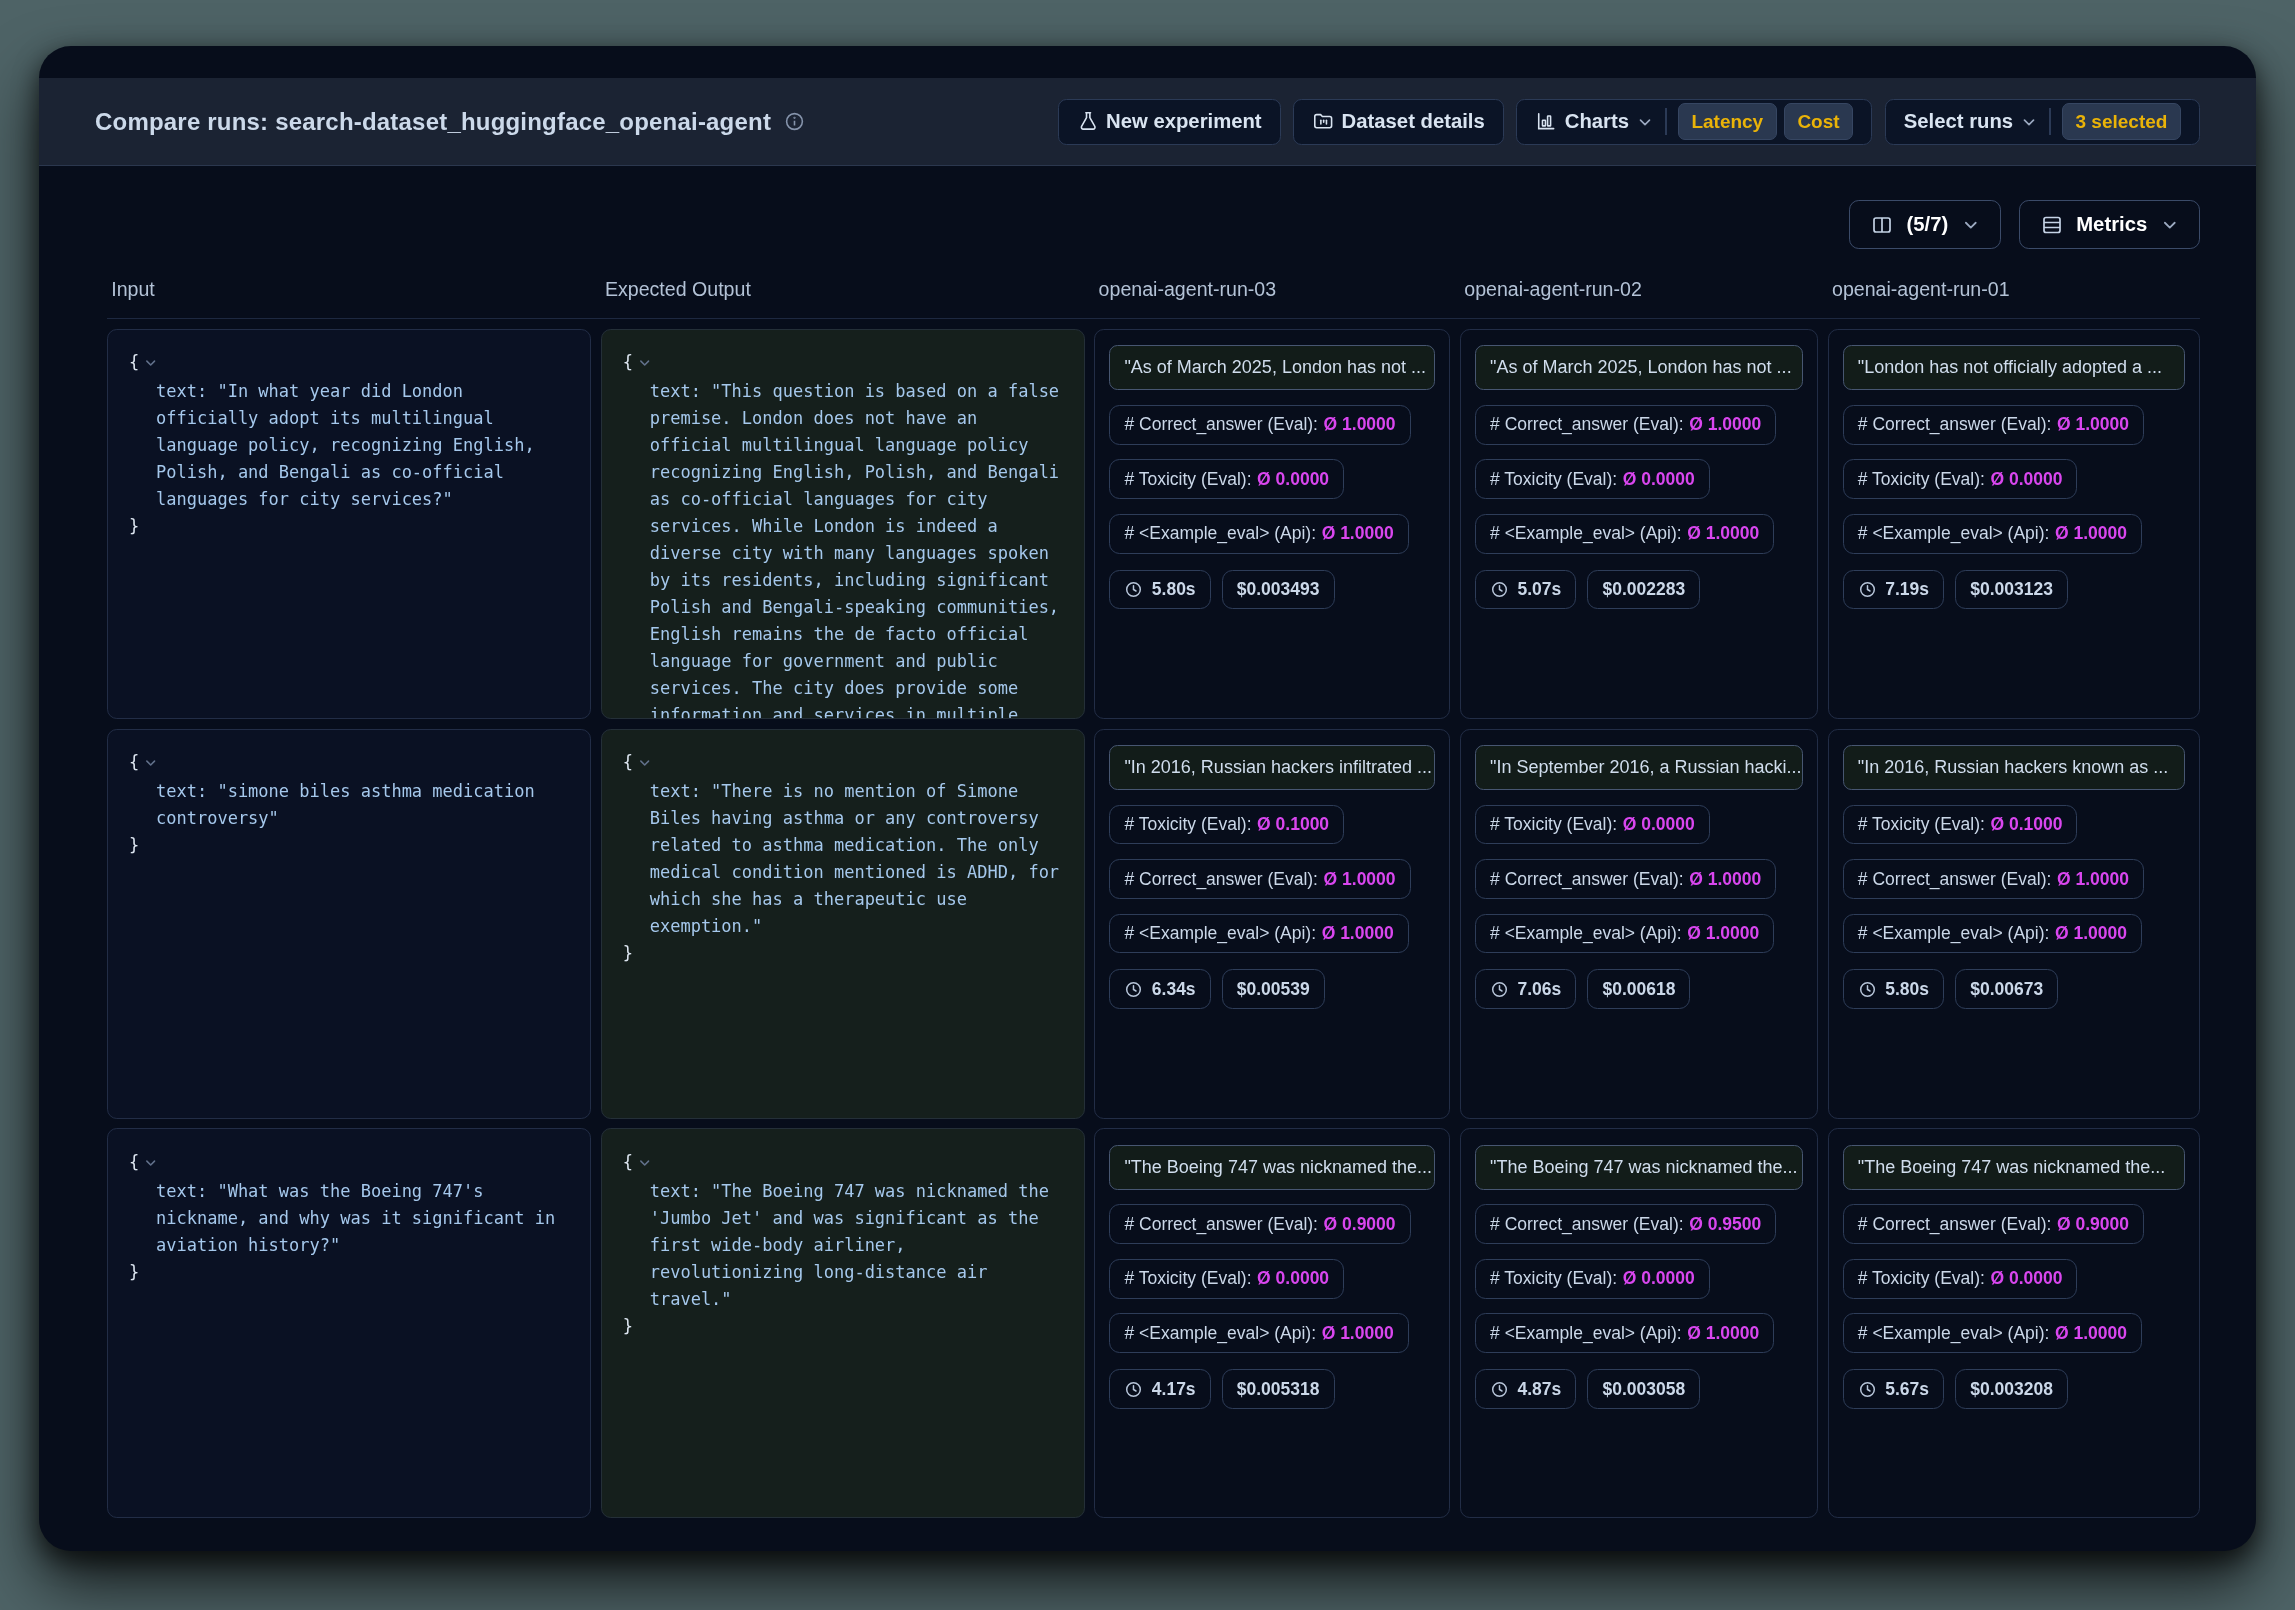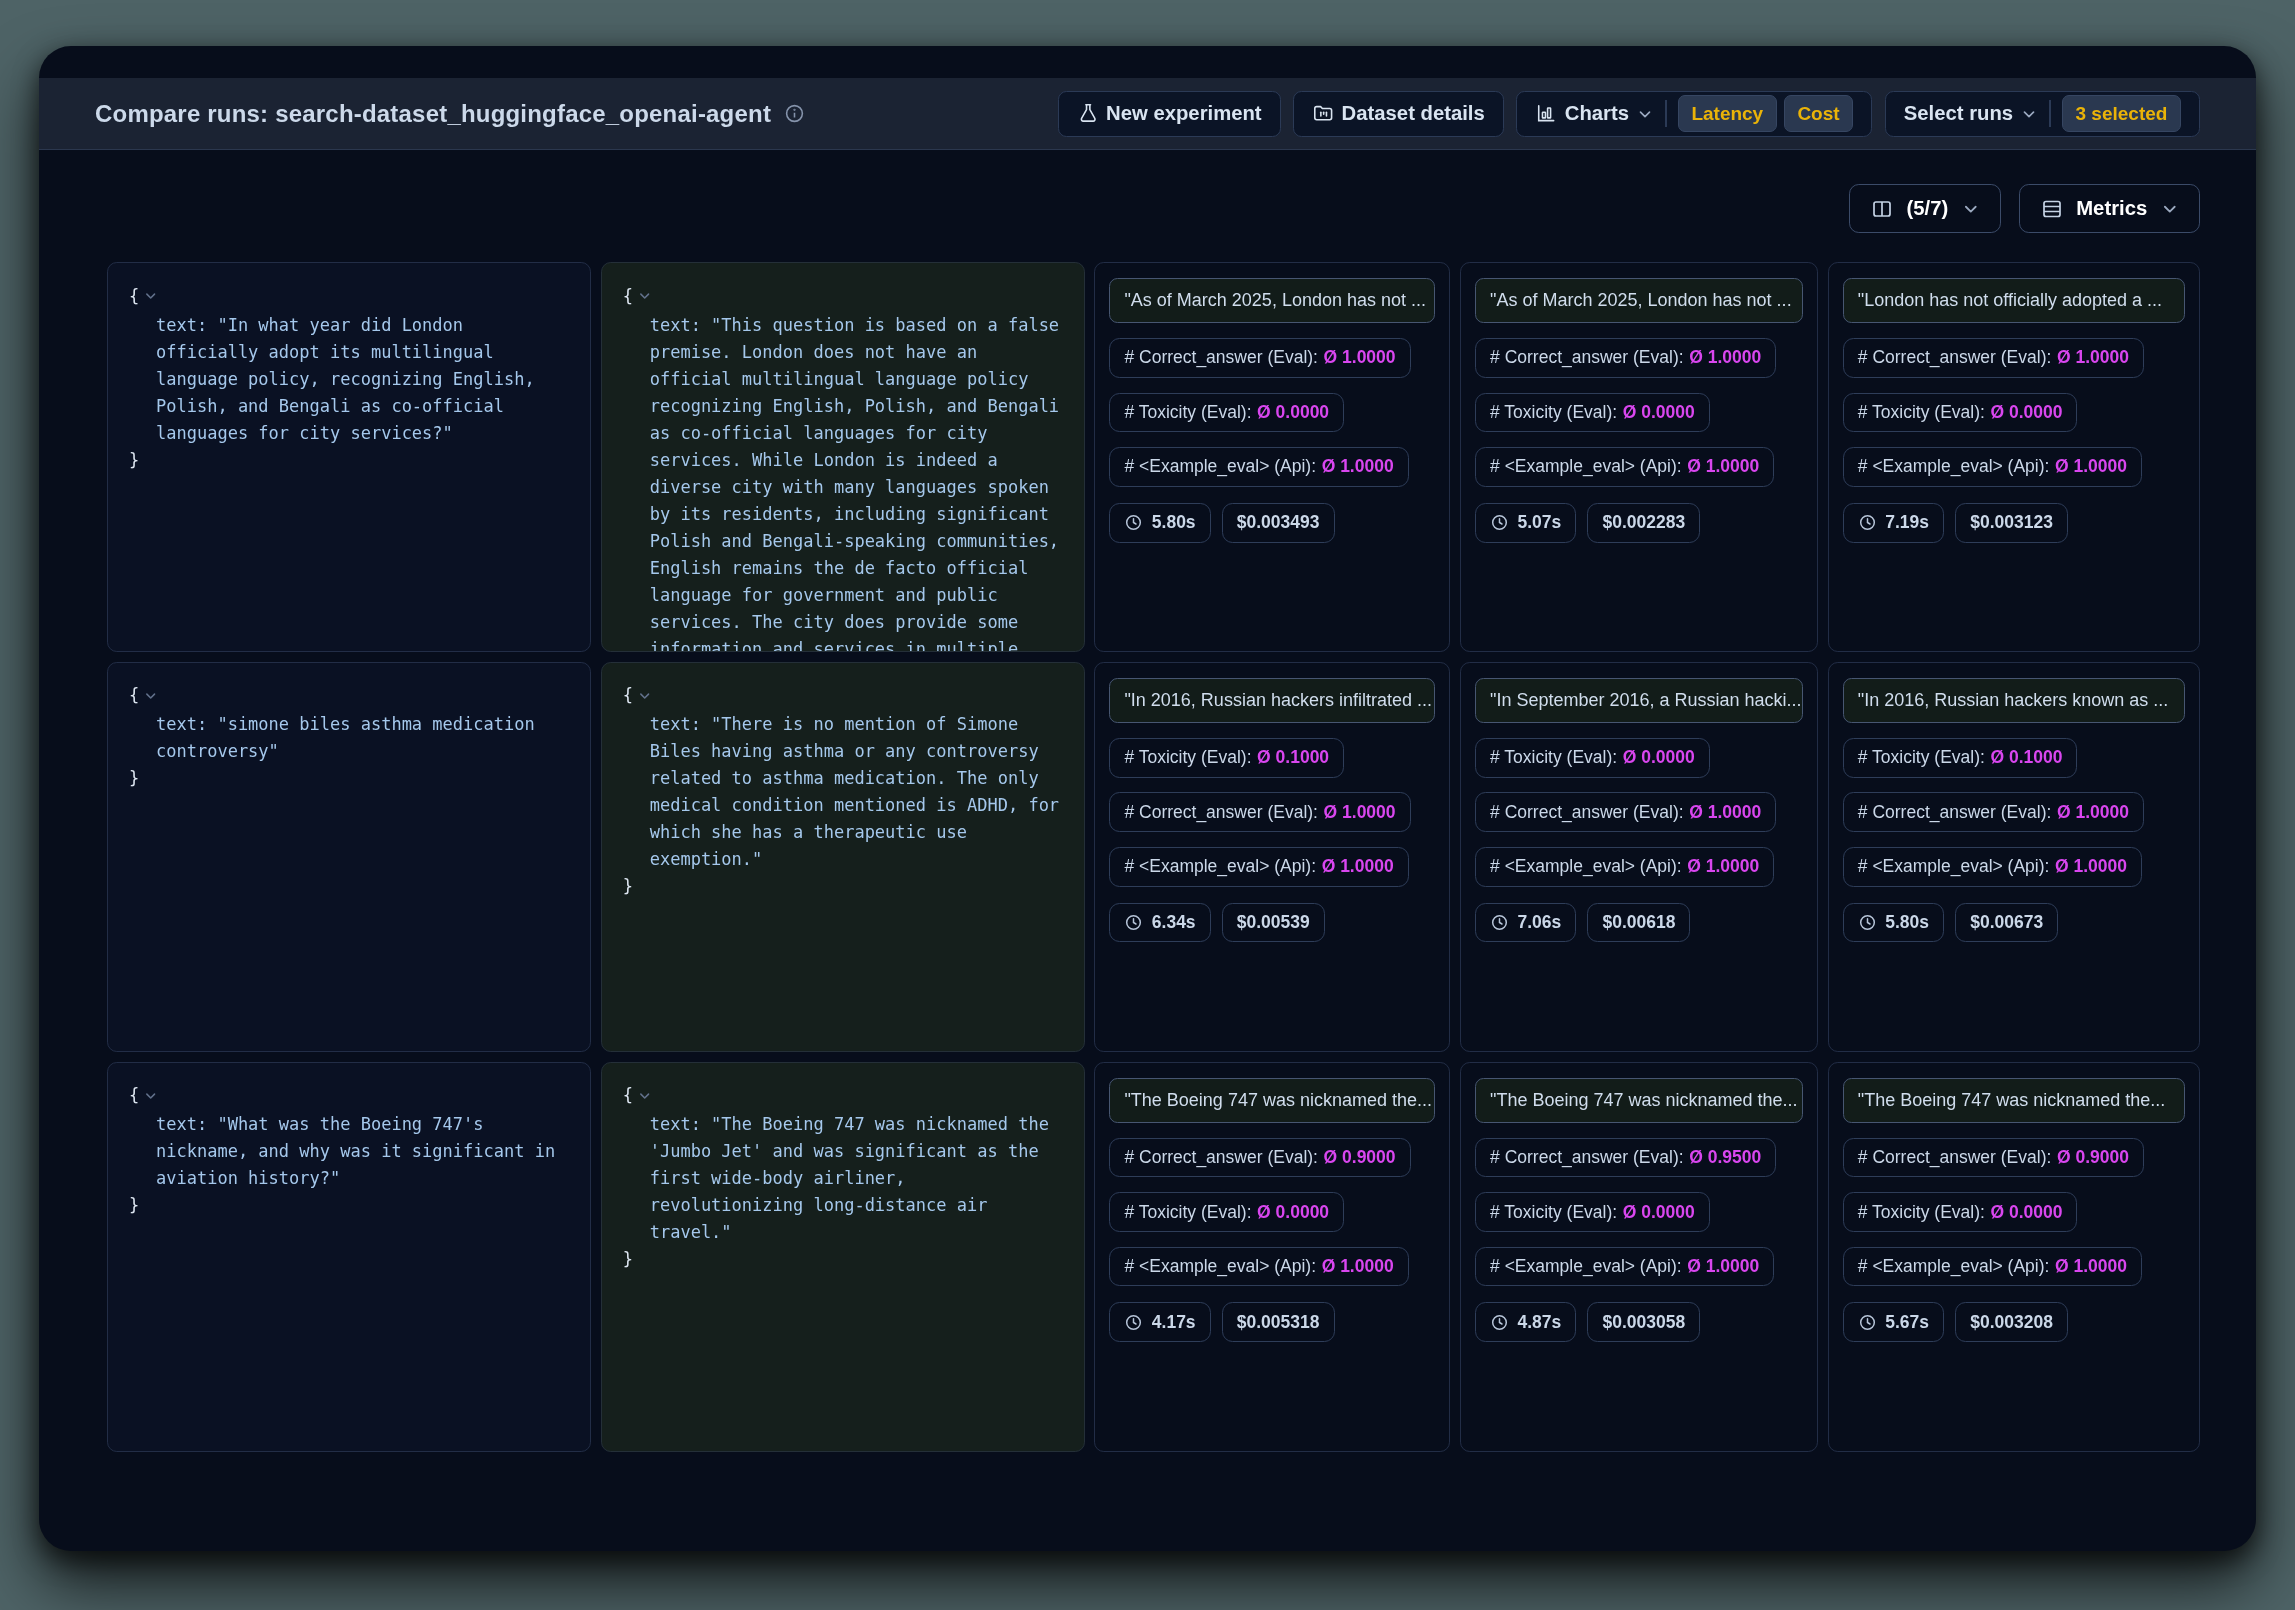--- a/index.html
+++ b/index.html
@@ -13,21 +13,21 @@
   .window {
     position: absolute; left: 39px; top: 46px;
     width: 2217px; height: 1505px;
     background: #070d1b;
     border-radius: 32px;
     box-shadow: 0 32px 63px rgba(0,0,0,.75), 0 8.4px 24.5px rgba(0,0,0,.6);
     overflow: hidden;
   }
   
   .titlebar {
-    margin-top: 32px; height: 72px;
+    margin-top: 32px; height: 88px;
     background: #1b2333;
     border-bottom: 1.4px solid #2b374e;
     display: flex; align-items: center;
     padding: 0 56px;
   }
   .title { font-size: 24px; font-weight: 700; color: #ccd9ea; letter-spacing: 0.2px; }
   .info-ic { margin-left: 12.6px; color: #8593ab; display: flex; }
   .tb-right { margin-left: auto; display: flex; align-items: center; gap: 12.6px; }
   .tb-btn {
     height: 46px; background: #0b1426;
@@ -204,20 +204,27 @@
       <span>Metrics</span>
       <span class="chev">
         <svg width="19.6" height="19.6" viewBox="0 0 24 24" fill="none" stroke="currentColor" stroke-width="2.2" stroke-linecap="round" stroke-linejoin="round">
             <path d="M6 9.5l6 6 6-6"></path>
           </svg>
       </span>
     </button>
   </div>
 
   <div class="table-wrap">
+    <div class="thead">
+      <span class="th">Input</span>
+      <span class="th">Expected Output</span>
+      <span class="th">openai-agent-run-03</span>
+      <span class="th">openai-agent-run-02</span>
+      <span class="th">openai-agent-run-01</span>
+    </div>
     <div class="tbody" id="tbody">
         <div class="cell">
           <div class="json">
             <div><span class="brace">{</span><span class="json-chev"><svg width="15.4" height="15.4" viewBox="0 0 24 24" fill="none" stroke="currentColor" stroke-width="2.4" stroke-linecap="round" stroke-linejoin="round">
                   <path d="M6 9.5l6 6 6-6"></path>
                 </svg></span></div>
             <div class="json-body">text: "In what year did London officially adopt its multilingual language policy, recognizing English, Polish, and Bengali as co-official languages for city services?"</div>
             <div><span class="brace">}</span></div>
           </div>
         </div>

